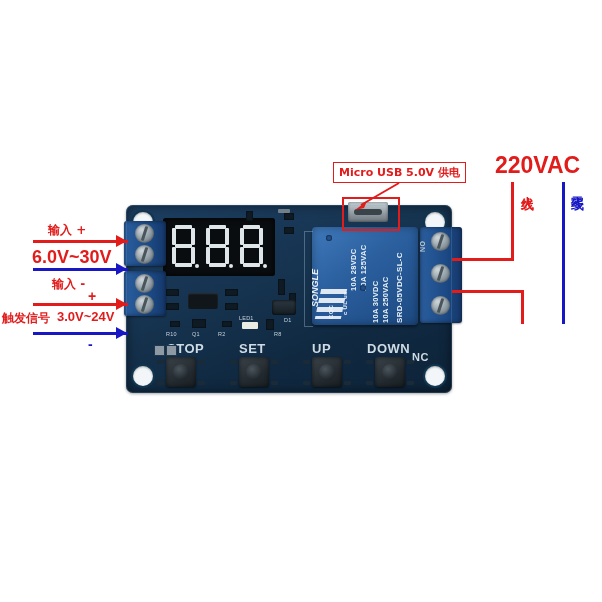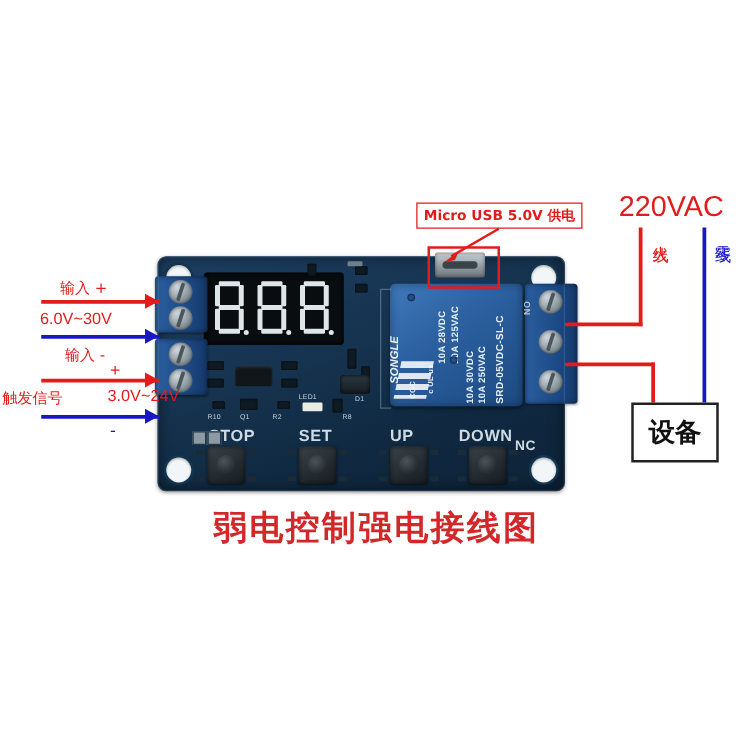--- a/index.html
+++ b/index.html
@@ -89,21 +89,21 @@
   .wire{position:absolute;}
   .red{background:#e21b1b;}
   .blue{background:#1717c4;}
   .hl{height:3px;} .vl{width:3px;}
 
   .arrowR{position:absolute;width:0;height:0;border-top:6px solid transparent;
           border-bottom:6px solid transparent;}
   .arrowR.red{border-left:11px solid #e21b1b;background:transparent;}
   .arrowR.blue{border-left:11px solid #1717c4;background:transparent;}
 
-  .lbl{position:absolute;white-space:nowrap;font-weight:normal;}
+  .lbl{position:absolute;white-space:nowrap;font-weight:bold;}
   .lblRed{color:#e21b1b;} .lblBlue{color:#1717c4;}
   .cn{font-family:"DejaVu Sans","Liberation Sans",sans-serif;text-align:center;}
 
   .vert{writing-mode:vertical-rl;text-orientation:upright;letter-spacing:1px;}
 
   .usblabel{position:absolute;left:333px;top:162px;border:1.6px solid #e21b1b;
             padding:2px 5px;color:#e21b1b;font-size:11px;font-weight:bold;background:#fff;white-space:nowrap;}
 
   .devbox{position:absolute;left:505px;top:322px;width:66px;height:44px;border:2px solid #222;
           background:#fff;display:flex;align-items:center;justify-content:center;
@@ -250,32 +250,32 @@
     <div style="position:absolute;left:28px;top:140px;width:9px;height:9px;background:#8e9aa3;
                 border:1px solid #20384c;"></div>
     <div style="position:absolute;left:40px;top:140px;width:9px;height:9px;background:#8e9aa3;
                 border:1px solid #20384c;"></div>
   </div>
 
   <span class="lbl lblRed cn" style="left:48px;top:222px;font-size:12px;">输入 +</span>
   <div class="wire red hl" style="left:33px;top:240px;width:95px;"></div>
   <div class="arrowR red" style="left:116px;top:235px;"></div>
 
-  <span class="lbl lblRed" style="left:32px;top:247px;font-size:13px;">6.0V~30V</span>
+  <span class="lbl lblRed" style="left:32px;top:247px;font-size:18px;">6.0V~30V</span>
   <div class="wire blue hl" style="left:33px;top:268px;width:95px;"></div>
   <div class="arrowR blue" style="left:116px;top:263px;"></div>
 
   <span class="lbl lblRed cn" style="left:52px;top:276px;font-size:12px;">输入 -</span>
 
   <span class="lbl lblRed" style="left:88px;top:288px;font-size:14px;">+</span>
   <div class="wire red hl" style="left:33px;top:303px;width:95px;"></div>
   <div class="arrowR red" style="left:116px;top:298px;"></div>
 
   <span class="lbl lblRed cn" style="left:2px;top:310px;font-size:12px;">触发信号</span>
-  <span class="lbl lblRed" style="left:57px;top:309px;font-size:13px;margin-left:29px;">3.0V~24V</span>
+  <span class="lbl lblRed" style="left:57px;top:309px;font-size:13px;">3.0V~24V</span>
   <div class="wire blue hl" style="left:33px;top:332px;width:95px;"></div>
   <div class="arrowR blue" style="left:116px;top:327px;"></div>
   <span class="lbl lblBlue" style="left:88px;top:336px;font-size:14px;">-</span>
 
   <div class="usblabel cn">
     <span>Micro USB 5.0V 供电</span>
   </div>
   <svg style="position:absolute;left:355px;top:183px;width:46px;height:30px;overflow:visible;">
     <line x1="44" y1="0" x2="6" y2="22" stroke="#e21b1b" stroke-width="2"></line>
     <polygon points="0,27 12,18 9,25" fill="#e21b1b"></polygon>
@@ -286,19 +286,15 @@
   <div class="wire red hl" style="left:452px;top:258px;width:62px;"></div>
   <div class="wire red vl" style="left:511px;top:182px;height:79px;"></div>
   <span class="lbl lblRed cn vert" style="left:518px;top:186px;font-size:13px;">火线</span>
 
   <div class="wire red hl" style="left:452px;top:290px;width:72px;"></div>
   <div class="wire red vl" style="left:521px;top:290px;height:34px;"></div>
 
   <div class="wire blue vl" style="left:562px;top:182px;height:142px;"></div>
   <span class="lbl lblBlue cn vert" style="left:568px;top:186px;font-size:13px;">零线</span>
 
-  <div class="devbox cn">
-    <span>设备</span>
-  </div>
-
-  <div class="caption cn">弱电控制强电接线图</div>
+
 
 </div>
 
 </body></html>

